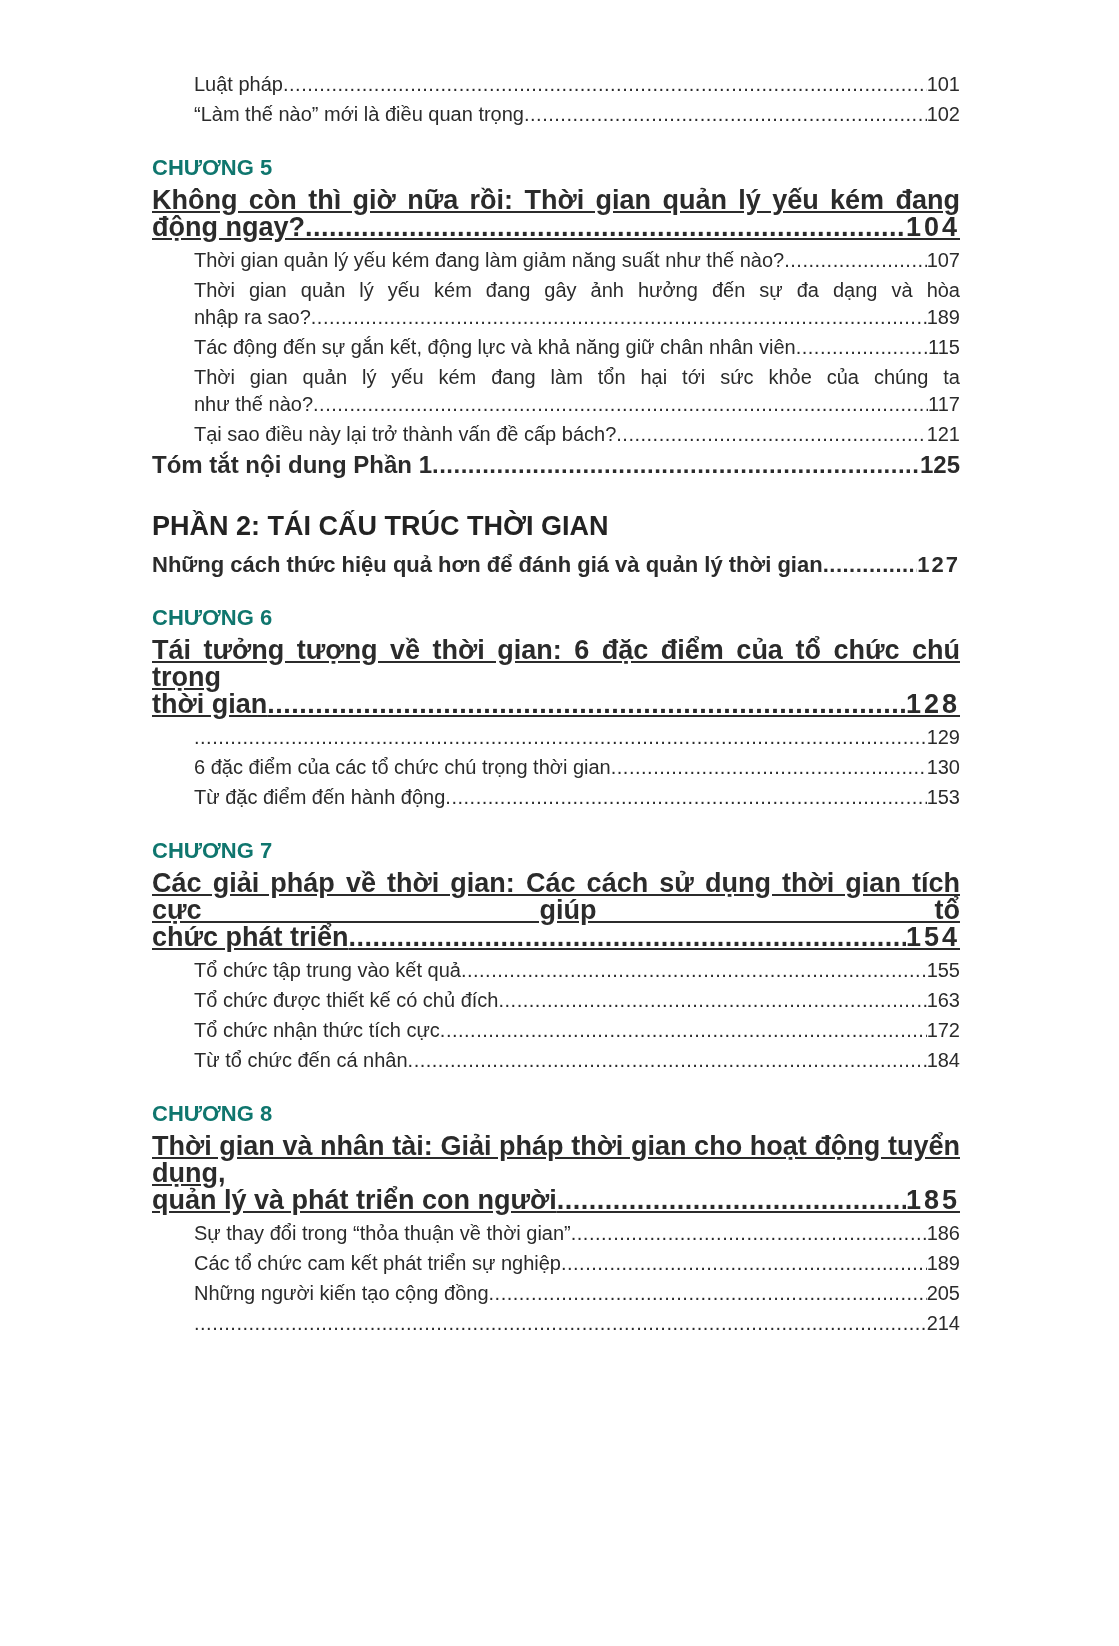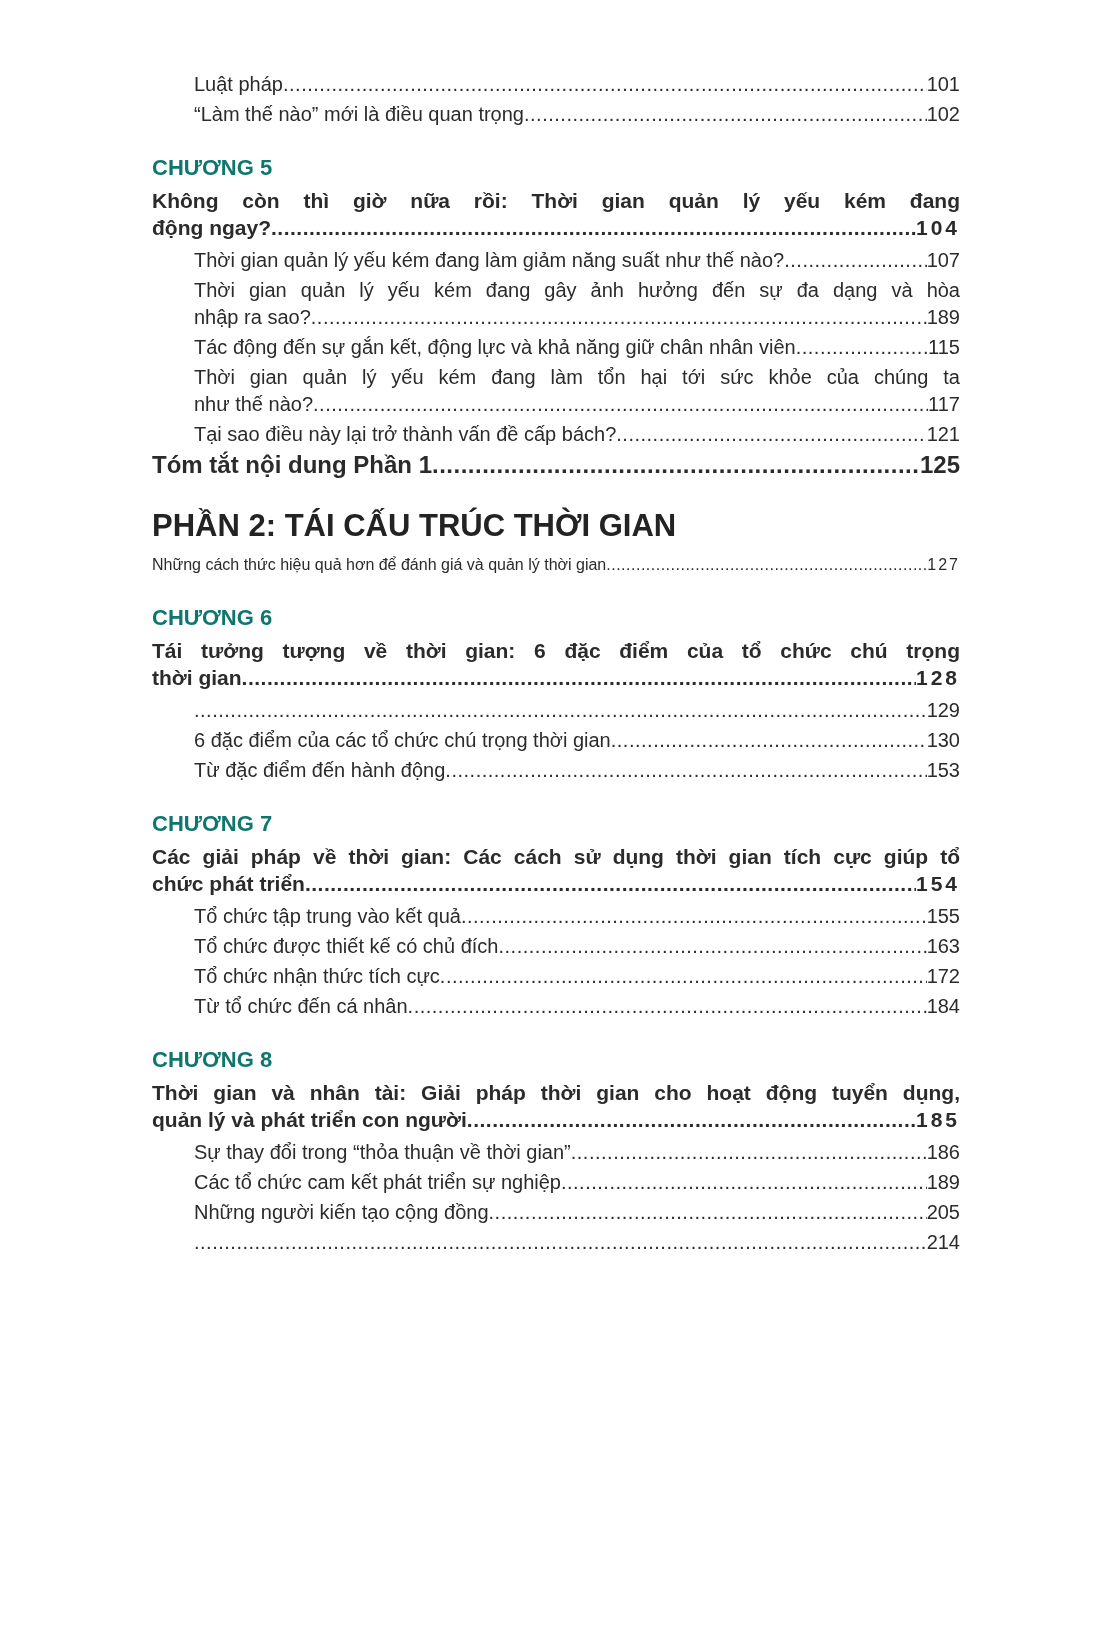--- a/index.html
+++ b/index.html
@@ -44,50 +44,51 @@
   }
   
   .entry.sub {
     font-size: 20px;
     line-height: 27px;
     margin-left: 42px;
     font-weight: 400;
   }
   
   .entry.title {
-    font-size: 21px;
+    font-size: 27px;
     line-height: 27px;
     font-weight: 700;
     margin: 2px 0 6px 0;
+    text-decoration: underline;
   }
   .entry.title .row .page { letter-spacing: 3px; }
   
   .entry.summary {
     font-size: 24px;
     line-height: 27px;
     font-weight: 700;
   }
   
   .entry.part-sub {
-    font-size: 16px;
-    line-height: 27px;
-    font-weight: 400;
+    font-size: 22px;
+    line-height: 27px;
+    font-weight: 700;
   }
   .entry.part-sub .row .page { letter-spacing: 2px; }
   
   .chapter-label {
     font-size: 22px;
     line-height: 30px;
     font-weight: 700;
     margin: 25px 0 4px 0;
     color: #0f766e;
   }
   
   .part-heading {
-    font-size: 31px;
+    font-size: 27px;
     line-height: 34px;
     font-weight: 700;
     margin: 31px 0 8px 0;
     color: #232323;
   }
 </style>
 </head>
 <body>
 
 <main class="toc">

